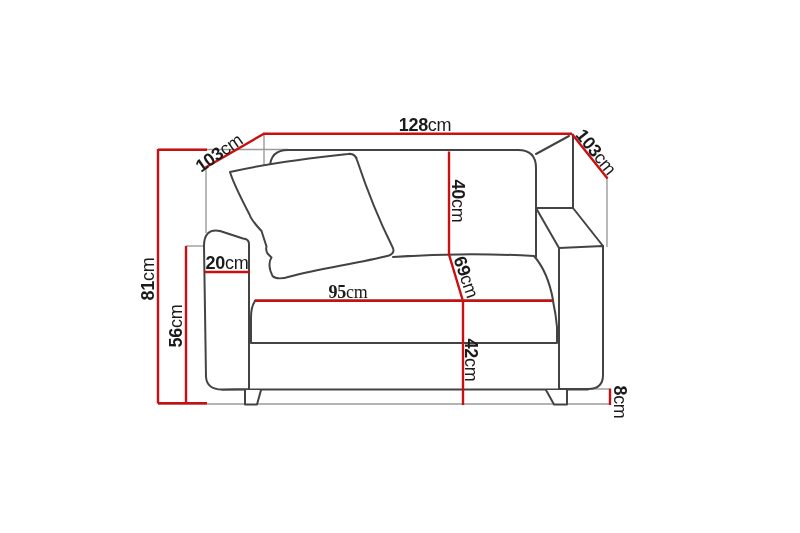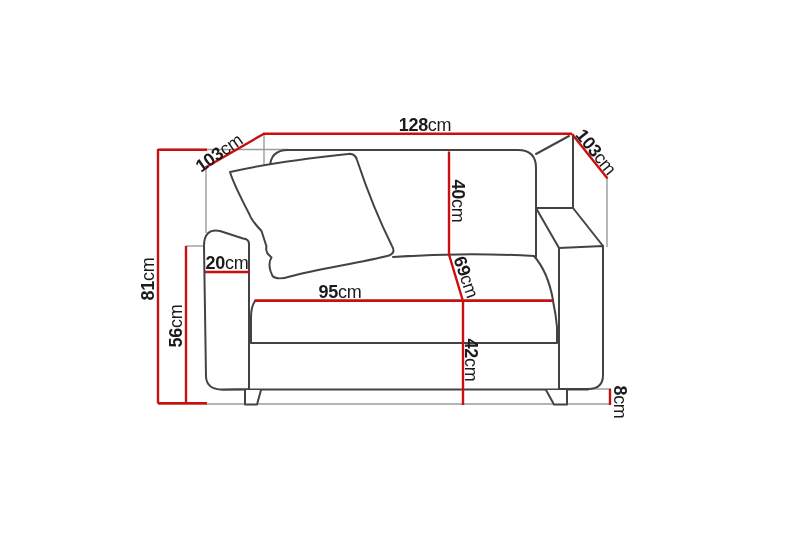--- a/index.html
+++ b/index.html
@@ -109,21 +109,21 @@
   </div>
 
   <div class="dim-label" style="left:176px;top:326px;--rot:-90deg;">
     <span class="v">56</span><span class="u">cm</span>
   </div>
 
   <div class="dim-label" style="left:227px;top:263px;--rot:0deg;">
     <span class="v">20</span><span class="u">cm</span>
   </div>
 
-  <div class="dim-label" style="left:340px;top:292px;--rot:0deg;">
+  <div class="dim-label" style="left:348px;top:292px;font-family:Liberation Serif, serif;--rot:0deg;">
     <span class="v">95</span><span class="u">cm</span>
   </div>
 
   <div class="dim-label" style="left:458px;top:201px;--rot:90deg;">
     <span class="v">40</span><span class="u">cm</span>
   </div>
 
   <div class="dim-label" style="left:466px;top:277px;--rot:71deg;">
     <span class="v">69</span><span class="u">cm</span>
   </div>

